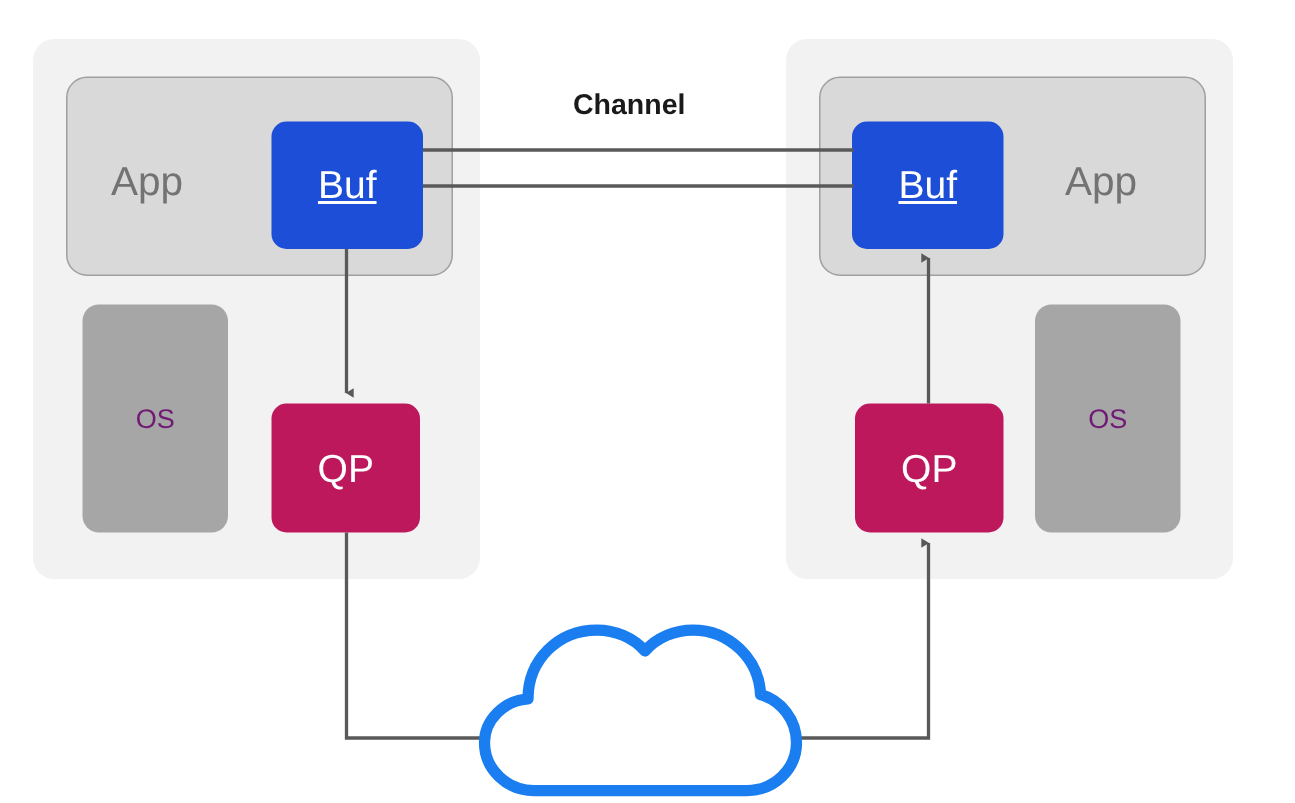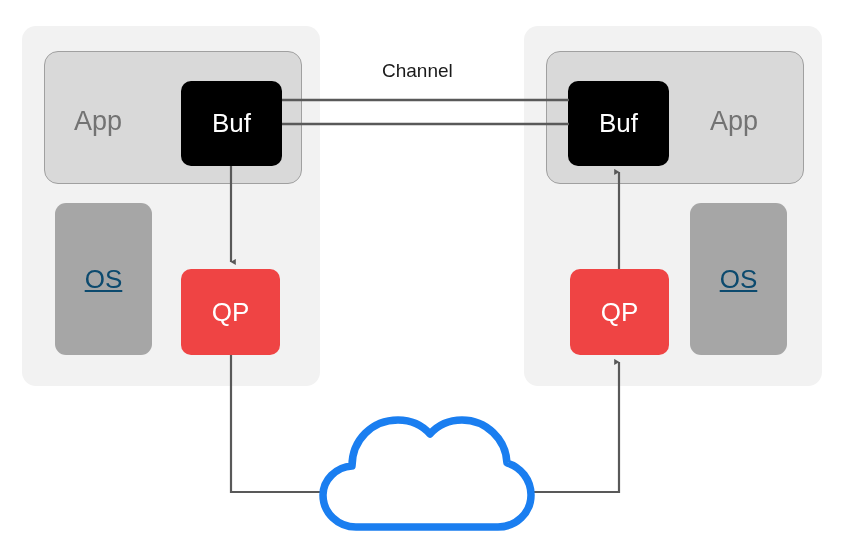--- a/index.html
+++ b/index.html
@@ -45,68 +45,69 @@
     color: #737373;
     line-height: 1;
     white-space: nowrap;
   }
   #app-label-left  { left: 74px;  top: 108px; }
   #app-label-right { left: 710px; top: 108px; }
 
   
   .buf-box {
     position: absolute;
-    background: #000000;
+    background: #1d4ed8;
     border-radius: 10px;
     display: flex;
     align-items: center;
     justify-content: center;
     color: #ffffff;
     font-size: 26px;
+    text-decoration: underline;
   }
   #buf-left  { left: 181px; top: 81px; width: 101px; height: 85px; }
   #buf-right { left: 568px; top: 81px; width: 101px; height: 85px; }
 
   
   .os-box {
     position: absolute;
     background: #a6a6a6;
     border-radius: 11px;
     display: flex;
     align-items: center;
     justify-content: center;
-    color: #0c4a6e;
-    font-size: 26px;
-    text-decoration: underline;
+    color: #701a75;
+    font-size: 18px;
   }
   #os-left  { left: 55px;  top: 203px; width: 97px; height: 152px; }
   #os-right { left: 690px; top: 203px; width: 97px; height: 152px; }
 
   
   .qp-box {
     position: absolute;
-    background: #ef4444;
+    background: #be185d;
     border-radius: 10px;
     display: flex;
     align-items: center;
     justify-content: center;
     color: #ffffff;
     font-size: 26px;
   }
   #qp-left  { left: 181px; top: 269px; width: 99px; height: 86px; }
   #qp-right { left: 570px; top: 269px; width: 99px; height: 86px; }
 
   
   #channel-label {
     position: absolute;
     left: 382px;
     top: 60px;
     font-size: 19px;
     color: #1a1a1a;
     white-space: nowrap;
+    font-weight: bold;
   }
 
   
   #overlay {
     position: absolute;
     left: 0;
     top: 0;
     width: 863px;
     height: 535px;
     pointer-events: none;

